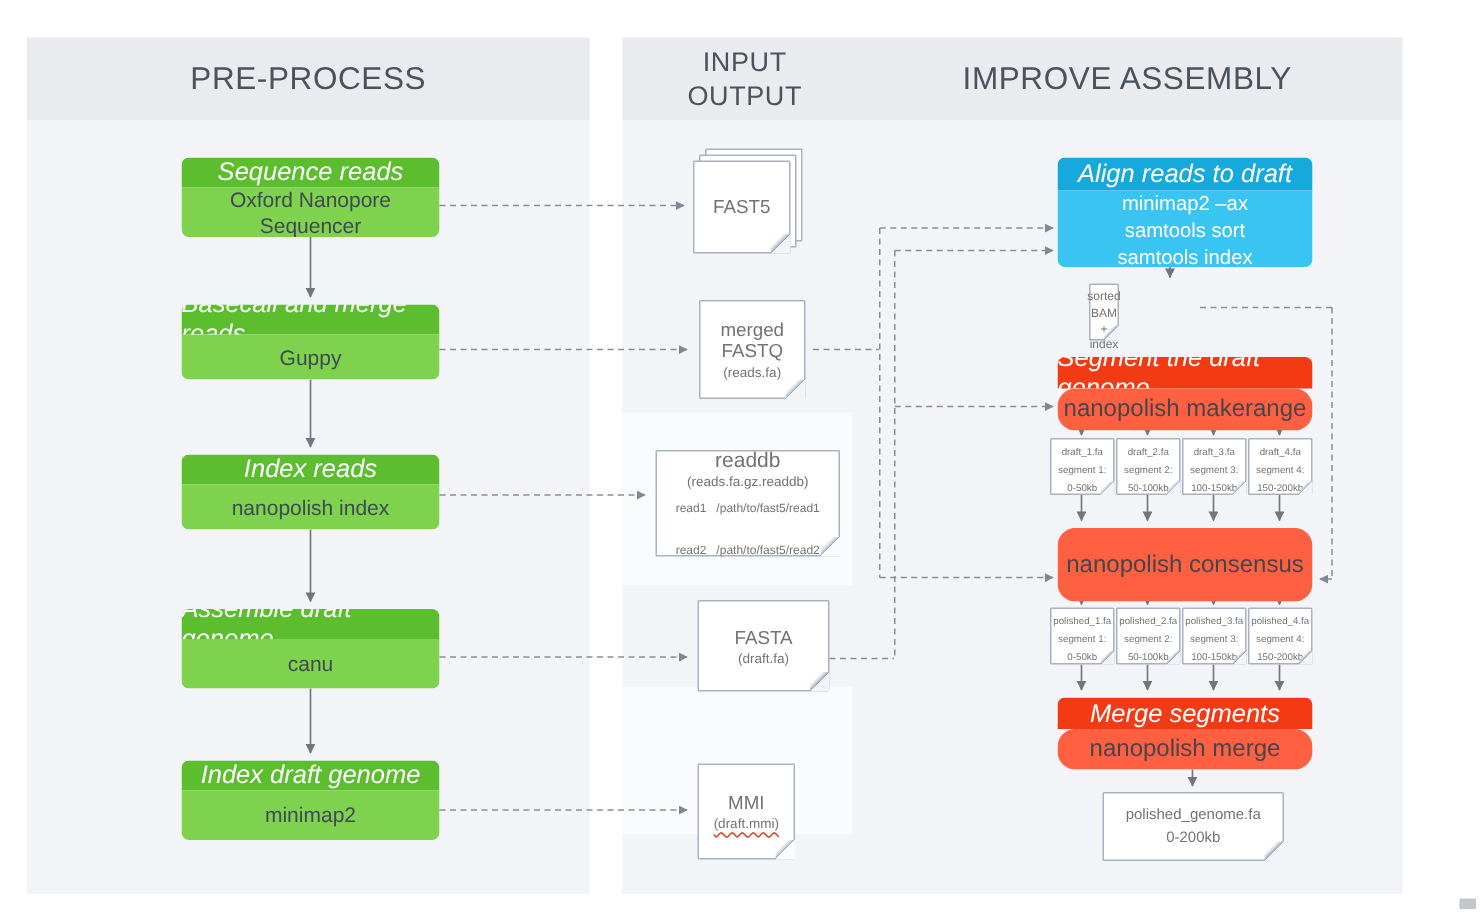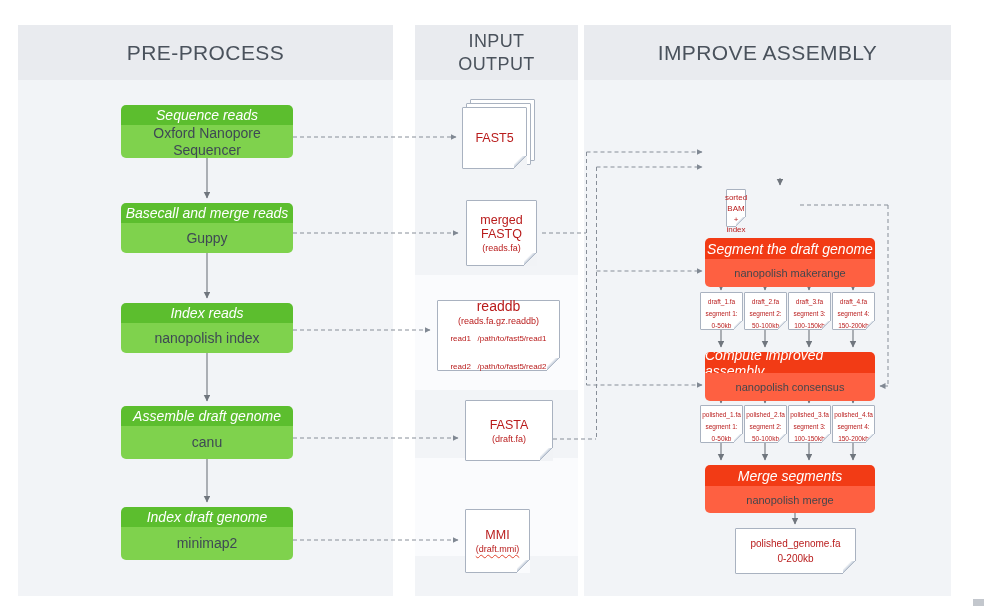--- a/index.html
+++ b/index.html
@@ -15,37 +15,37 @@
   .band{position:absolute;left:0;right:0;background:#FAFBFD;}
 
   
   svg.wires{position:absolute;left:0;top:0;z-index:1;pointer-events:none;}
   .solid{stroke:#70767E;stroke-width:1.1;fill:none;}
   .dash{stroke:#878E98;stroke-width:1;fill:none;stroke-dasharray:4 3;}
 
   
   .nbox{position:absolute;border-radius:5px;overflow:hidden;display:flex;flex-direction:column;z-index:2;}
   .nbox-hd{height:20px;flex:0 0 auto;display:flex;align-items:center;justify-content:center;
-           color:#fff;font-style:italic;font-size:14px;}
+           color:#fff;font-style:italic;font-size:17px;}
   .nbox-bd{flex:1;display:flex;flex-direction:column;align-items:center;justify-content:center;
            text-align:center;padding:0 4px;}
   .green .nbox-hd{background:var(--green_dark);}
   .green .nbox-bd{background:var(--green_light);color:#3E4954;font-size:14px;line-height:1.15;}
   .blue .nbox-hd{background:var(--blue_dark);height:22px;}
   .blue .nbox-bd{background:var(--blue_light);color:#fff;font-size:13.5px;line-height:1.33;}
   .red .nbox-hd{background:var(--red_dark);height:21px;}
-  .red .nbox-bd{background:var(--red_light);color:#45464C;font-size:11px;}
+  .red .nbox-bd{background:var(--red_light);color:#45464C;font-size:16px;border-radius:12px;}
 
   
   .doc{position:absolute;z-index:2;--band:#F2F4F7;}
   .sheet{position:absolute;inset:0;background:#fff;border:1px solid #A9B2C0;border-radius:1px;}
   .sheet.s2{transform:translate(4px,-4px);}
   .sheet.s3{transform:translate(8px,-8px);}
   .sheet.front{display:flex;flex-direction:column;align-items:center;justify-content:center;
-               color:#b91c1c;text-align:center;}
+               color:#737373;text-align:center;}
   .fold{position:absolute;right:-1px;bottom:-1px;width:13px;height:13px;}
   .fold::before{content:"";position:absolute;inset:0;
      background:linear-gradient(to bottom right,transparent 49.5%,var(--band) 50%);}
   .fold::after{content:"";position:absolute;inset:0;
      background:linear-gradient(to bottom right,transparent 30%,#cdd5e0 42%,#97A2B3 49.5%,transparent 50%);}
   .band-gray{--band:#F1F3F6;} .band-light{--band:#FAFBFD;}
 
   .doc-title{font-size:12.5px;}
   .doc-file{font-size:9px;margin-top:2px;}
   .wavy{text-decoration-line:underline;text-decoration-style:wavy;text-decoration-color:#E0442E;
@@ -71,21 +71,21 @@
     </div>
   </div>
   <div class="panel" id="panel-io" style="left:415px;width:163px">
     <div class="band" style="top:250px;height:115px"></div>
     <div class="band" style="top:433px;height:98px"></div>
     <div class="panel-hd">
       <span>INPUT</span>
       <span>OUTPUT</span>
     </div>
   </div>
-  <div class="panel" id="panel-improve" style="left:584px;width:367px">
+  <div class="panel" id="panel-improve" style="left:568px;width:367px">
     <div class="panel-hd">
       <span>IMPROVE ASSEMBLY</span>
     </div>
   </div>
 
   <svg class="wires" width="989" height="610">
     <defs>
       <marker id="arr" markerWidth="7" markerHeight="7" refX="5.5" refY="3" orient="auto">
         <path d="M0,0 L6,3 L0,6 z" fill="#70767E"></path>
       </marker>
@@ -196,20 +196,28 @@
   </div>
 
   <div class="doc band-light" style="left:465px;top:509px;width:65px;height:64px">
     <div class="sheet front">
       <span class="doc-title">MMI</span>
       <span class="doc-file wavy">(draft.mmi)</span>
       <span class="fold"></span>
     </div>
   </div>
 
+  <div class="nbox blue" style="left:705px;top:105px;width:170px;height:73px">
+    <div class="nbox-hd">Align reads to draft</div>
+    <div class="nbox-bd">
+      <span>minimap2 –ax</span>
+      <span>samtools sort</span>
+      <span>samtools index</span>
+    </div>
+  </div>
 
   <div class="doc bam" style="left:726px;top:189px;width:20px;height:38px">
     <div class="sheet front">
       <span>sorted</span>
       <span>BAM +</span>
       <span>index</span>
       <span class="fold"></span>
     </div>
   </div>
 
@@ -245,21 +253,20 @@
   <div class="doc seg-doc" style="left:832px;top:292px;width:43px;height:38px">
     <div class="sheet front">
       <span>draft_4.fa</span>
       <span>segment 4:</span>
       <span>150-200kb</span>
       <span class="fold"></span>
     </div>
   </div>
 
   <div class="nbox red" style="left:705px;top:352px;width:170px;height:49px">
-    <div class="nbox-hd">Compute improved assembly</div>
     <div class="nbox-bd">nanopolish consensus</div>
   </div>
 
   <div class="doc seg-doc" style="left:700px;top:405px;width:43px;height:38px">
     <div class="sheet front">
       <span>polished_1.fa</span>
       <span>segment 1:</span>
       <span>0-50kb</span>
       <span class="fold"></span>
     </div>

